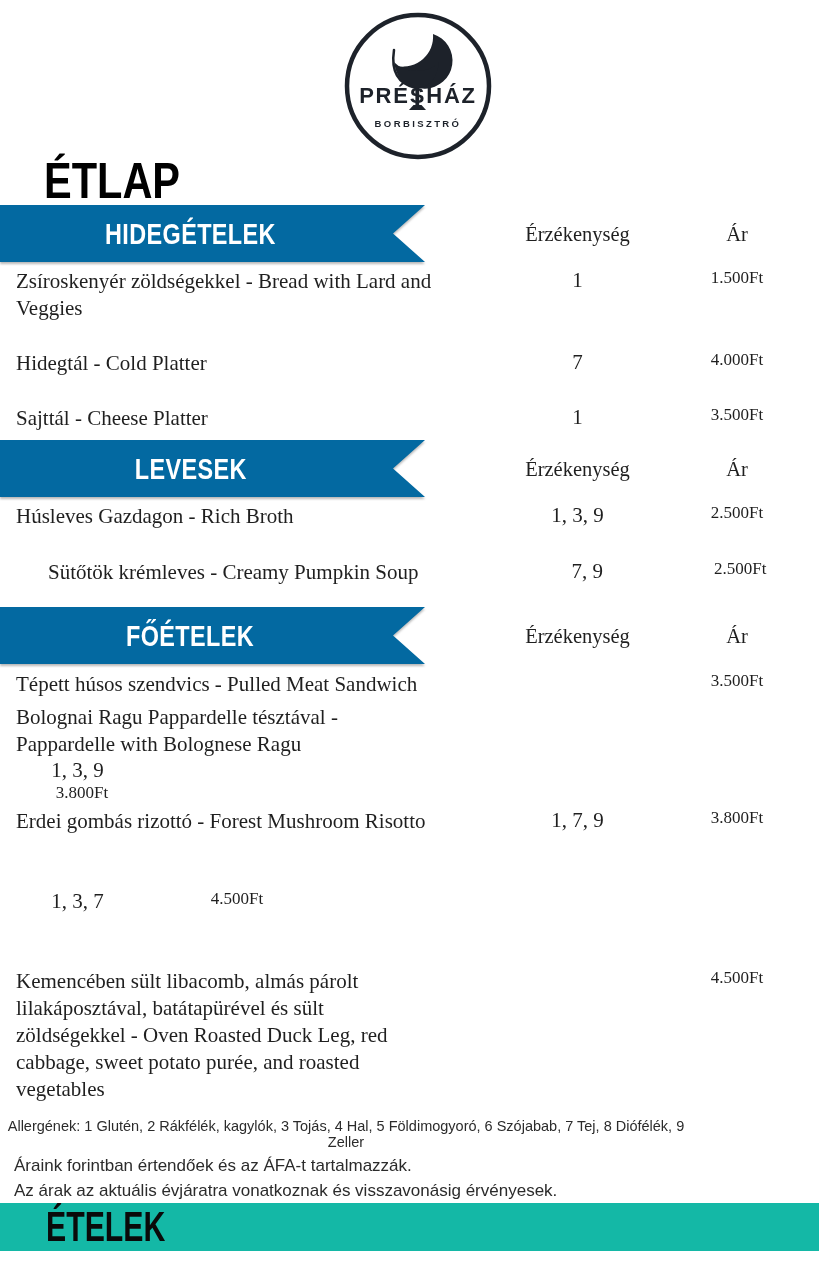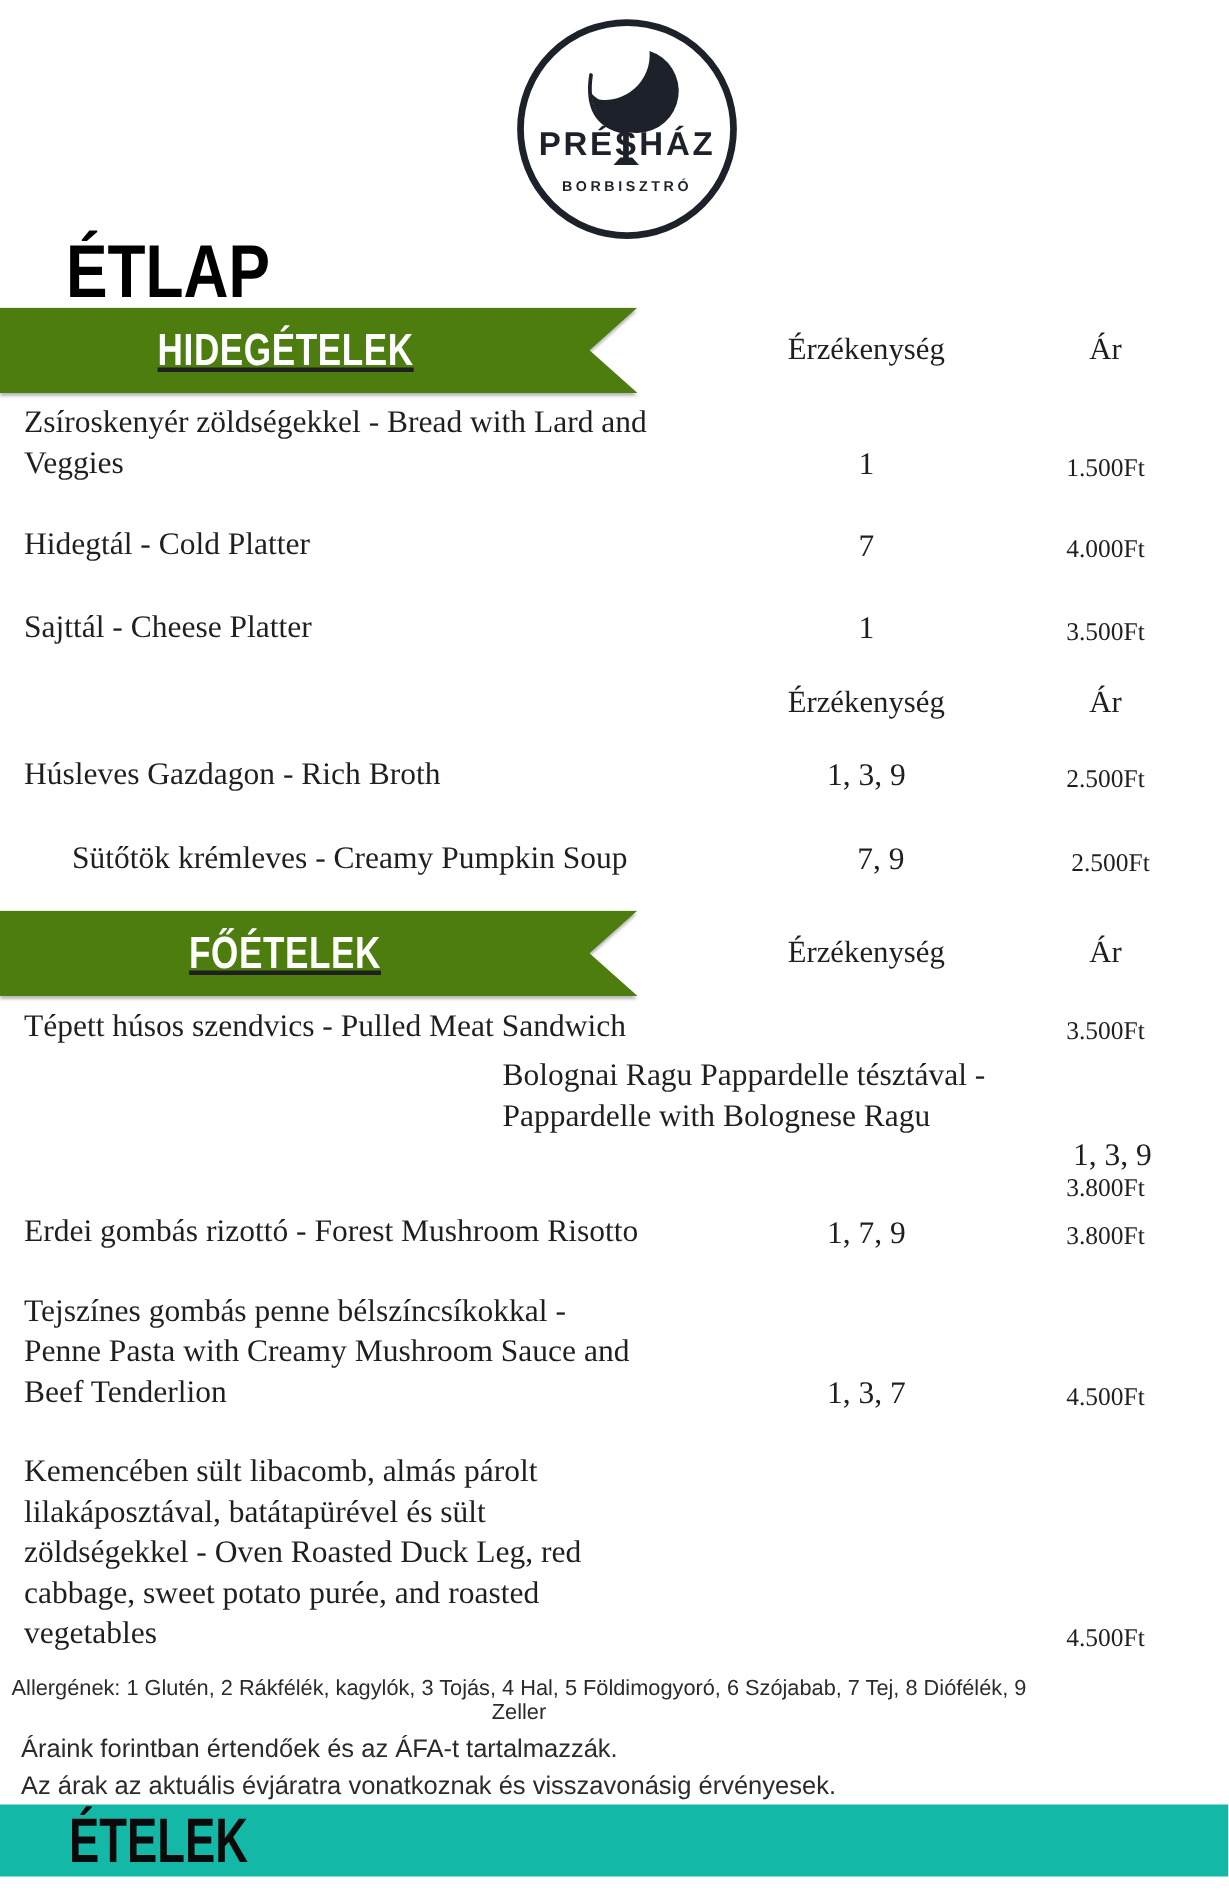--- a/index.html
+++ b/index.html
@@ -27,41 +27,40 @@
   }
 
   
   .banner-row { left: 0; width: 819px; height: 57px; }
   .banner-row.b1 { top: 205px; }
   .banner-row.b2 { top: 440px; }
   .banner-row.b3 { top: 607px; }
   .banner-shadow { position: absolute; left: 0; top: 0; width: 425px; height: 57px;
     filter: drop-shadow(0 2px 1px rgba(0,0,0,0.28)); }
   .banner {
-    width: 425px; height: 57px; background: #4d7c0f;
+    width: 425px; height: 57px; background: #0369a1;
     clip-path: polygon(0 0, 100% 0, calc(100% - 32px) 50%, 100% 100%, 0 100%);
     display: flex; align-items: center; justify-content: center;
     padding-right: 44px;
-    text-decoration: underline;
   }
   .banner span {
     color: #ffffff; font-family: "Liberation Sans", "DejaVu Sans", sans-serif;
     font-weight: 800; font-size: 30px; letter-spacing: 0.5px;
     transform: scaleX(0.78); white-space: nowrap;
   }
   .hdr { top: 50%; transform: translateY(-50%); text-align: center;
     font-size: 20.5px; color: #1f1f1f; }
   .hdr.sens { left: 500px; width: 155px; }
   .hdr.price { left: 655px; width: 164px; }
 
   
   .item-row {
     position: absolute; left: 0; width: 819px;
     transform: translateY(-50%);
-    display: flex; align-items: flex-end;
+    display: flex; align-items: flex-start;
   }
   .item-name {
     width: 500px; padding-left: 16px; padding-right: 14px;
     font-size: 21px; line-height: 27px; white-space: pre-line;
   }
   .item-sens { width: 155px; text-align: center; font-size: 21px; }
   .item-price { width: 164px; text-align: center; font-size: 17px; }
 
   
   #allergens {
@@ -115,20 +114,25 @@
   <div class="banner-shadow">
       <div class="banner">
     <span>HIDEGÉTELEK</span>
   </div>
     </div>
   <div class="abs hdr sens">Érzékenység</div>
   <div class="abs hdr price">Ár</div>
 </div>
 
 <div class="abs banner-row b2">
+  <div class="banner-shadow">
+      <div class="banner">
+    <span>LEVESEK</span>
+  </div>
+    </div>
   <div class="abs hdr sens">Érzékenység</div>
   <div class="abs hdr price">Ár</div>
 </div>
 
 <div class="abs banner-row b3">
   <div class="banner-shadow">
       <div class="banner">
     <span>FŐÉTELEK</span>
   </div>
     </div>
@@ -173,23 +177,20 @@
 Pappardelle with Bolognese Ragu</div>
       <div class="item-sens">1, 3, 9</div>
       <div class="item-price">3.800Ft</div>
     </div>
     <div class="item-row" style="top: 821px;">
       <div class="item-name">Erdei gombás rizottó - Forest Mushroom Risotto</div>
       <div class="item-sens">1, 7, 9</div>
       <div class="item-price">3.800Ft</div>
     </div>
     <div class="item-row" style="top: 901px;">
-      <div class="item-name">Tejszínes gombás penne bélszíncsíkokkal -
-Penne Pasta with Creamy Mushroom Sauce and
-Beef Tenderlion</div>
       <div class="item-sens">1, 3, 7</div>
       <div class="item-price">4.500Ft</div>
     </div>
     <div class="item-row" style="top: 1035px;">
       <div class="item-name">Kemencében sült libacomb, almás párolt
 lilakáposztával, batátapürével és sült
 zöldségekkel - Oven Roasted Duck Leg, red
 cabbage, sweet potato purée, and roasted
 vegetables</div>
       <div class="item-sens"></div>

